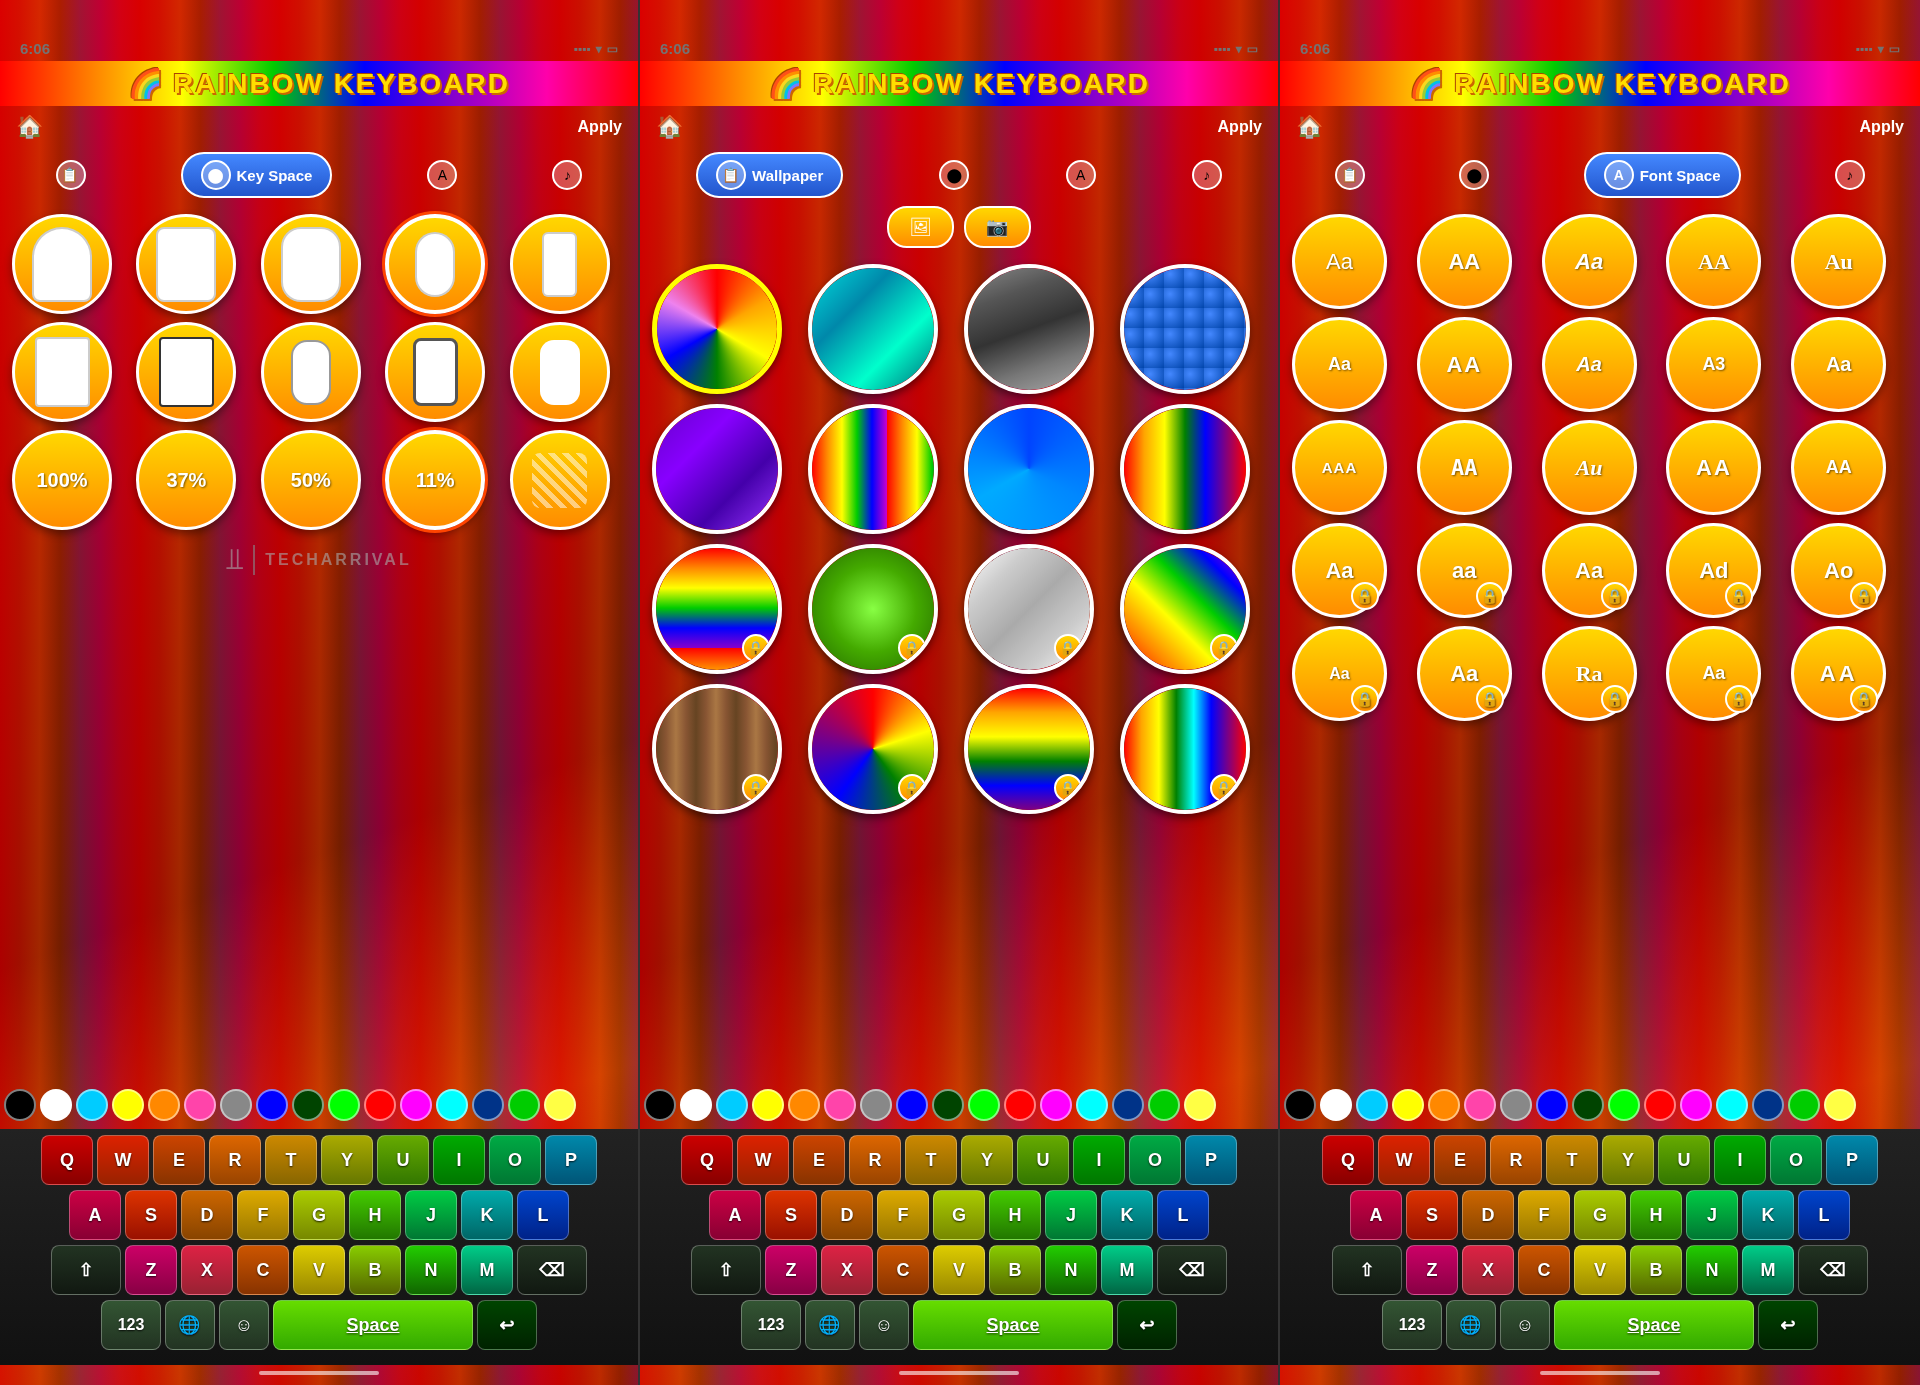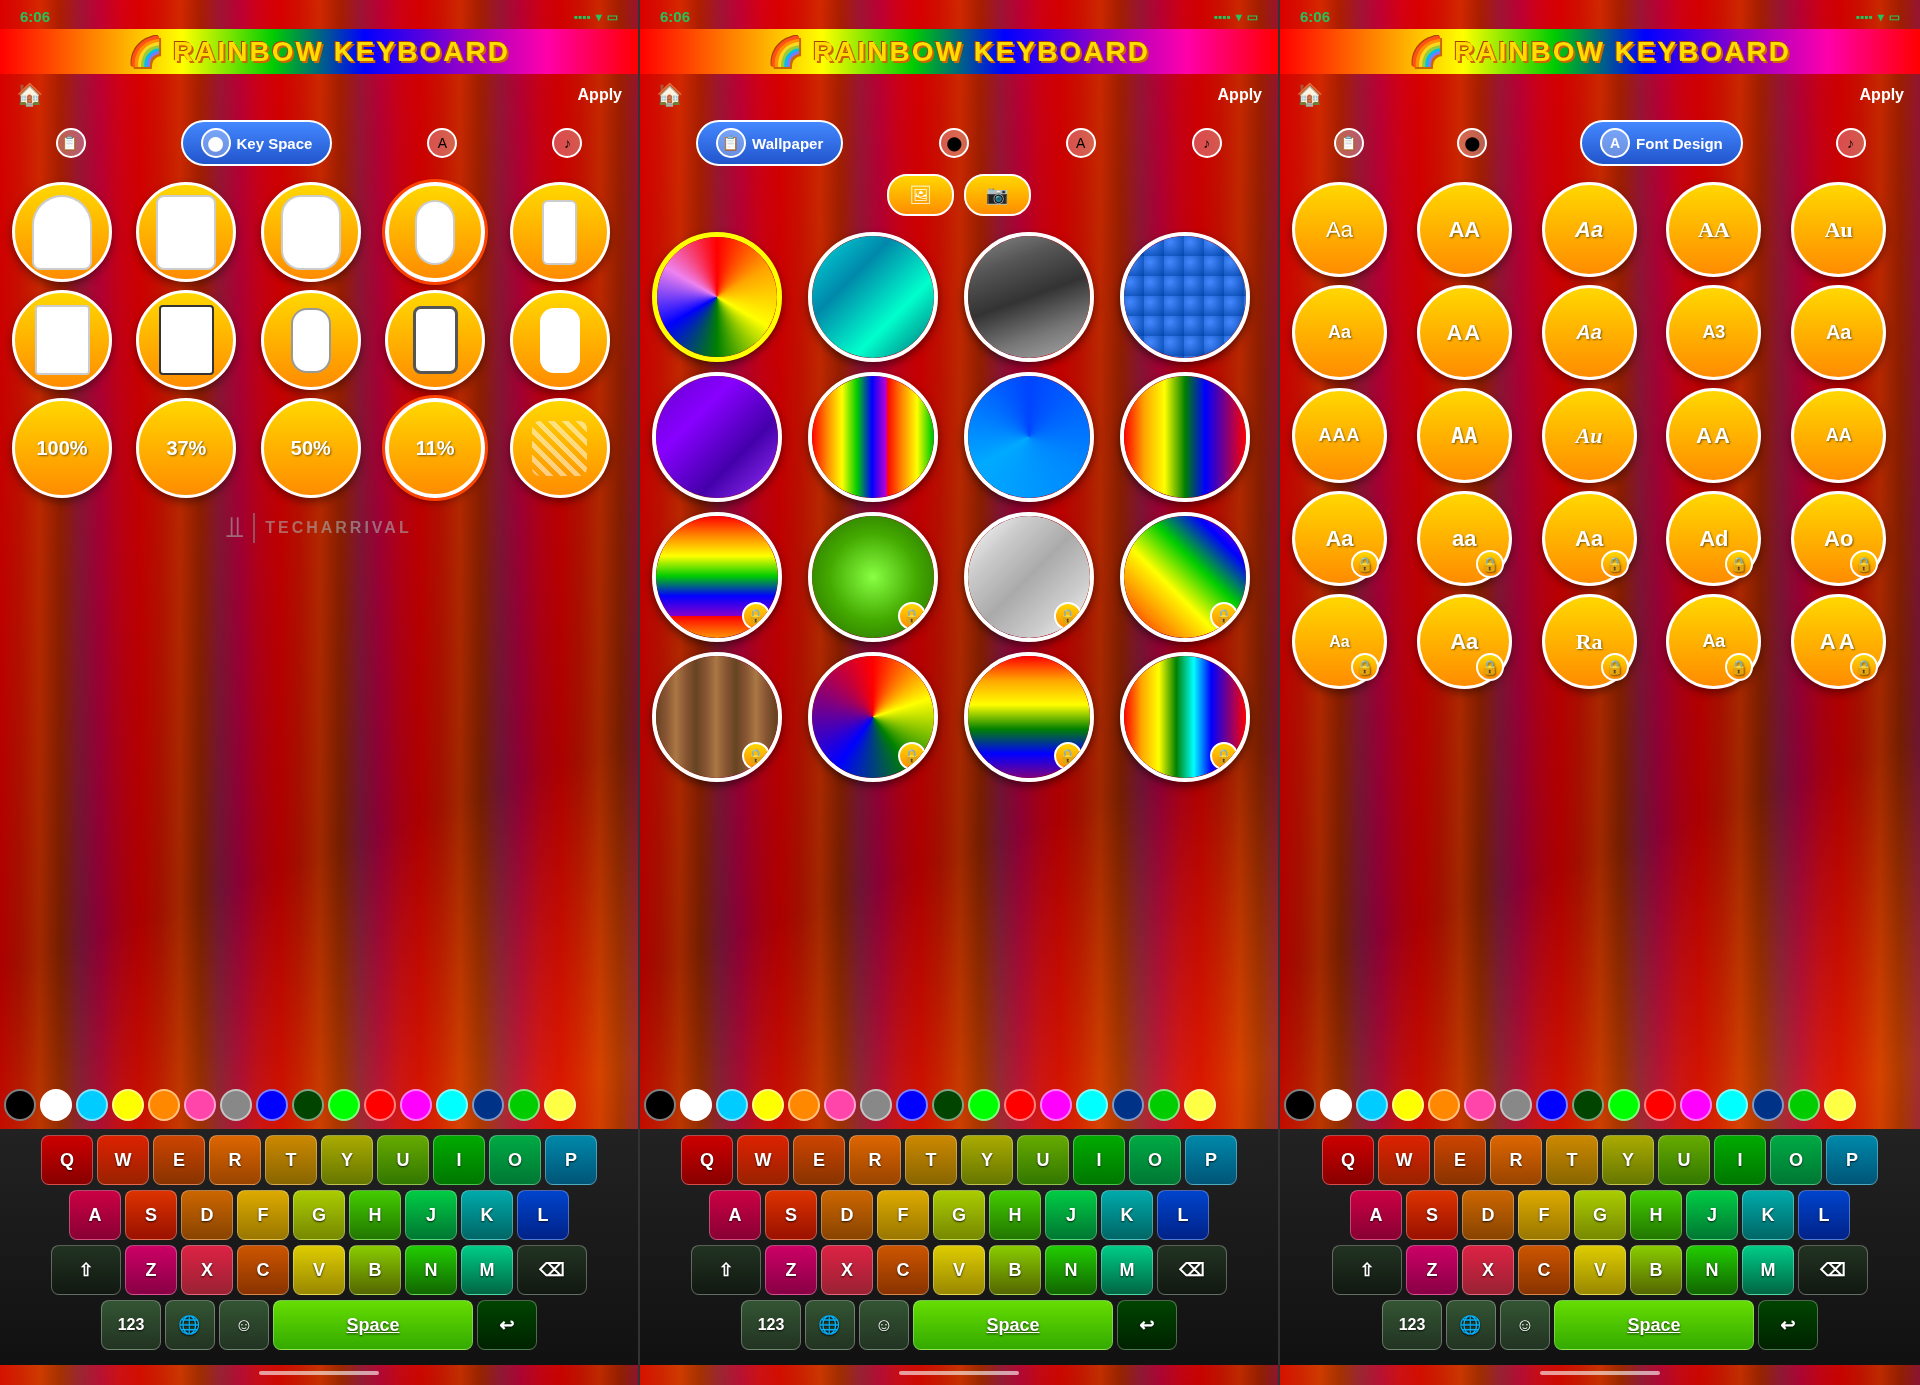--- a/index.html
+++ b/index.html
@@ -48,23 +48,24 @@
       display: flex;
       flex-direction: column;
     }
 
     
     .status-bar {
       display: flex;
       justify-content: space-between;
       align-items: center;
       padding: 8px 20px 4px;
-      color: #22c55e;
+      color: #737373;
       font-size: 14px;
       font-weight: 600;
+      margin-top: 32px;
     }
 
     .status-time { font-weight: 700; font-size: 15px; }
     .status-icons { display: flex; gap: 5px; align-items: center; font-size: 12px; }
 
     
     .rainbow-header {
       background: linear-gradient(90deg, #ff0000, #ff8000, #ffff00, #00cc00, #0000ff, #8800cc, #ff00aa, #ff0000);
       text-align: center;
       padding: 6px 0;
@@ -791,41 +792,41 @@
     <div class="nav-bar">
       <span class="nav-icon">🏠</span>
       <span class="apply-btn">Apply</span>
     </div>
 
     <div class="tab-bar">
       <div class="tab-icon-circle">📋</div>
       <div class="tab-icon-circle">⬤</div>
       <div class="tab-btn active">
         <div class="tab-icon-circle">A</div>
-        <span>Font Design</span>
+        <span>Font Space</span>
       </div>
       <div class="tab-icon-circle">♪</div>
     </div>
 
     <div class="content-area">
       <div class="font-grid">
 
         <div class="font-item" style="font-style:normal;font-weight:400;">Aa</div>
         <div class="font-item" style="font-weight:900;">AA</div>
         <div class="font-item" style="font-style:italic;">Aa</div>
         <div class="font-item" style="font-family:Georgia,serif;font-weight:700;">AA</div>
         <div class="font-item" style="font-family:cursive;">Au</div>
 
         <div class="font-item" style="font-size:18px;">Aa</div>
         <div class="font-item" style="letter-spacing:2px;font-weight:700;">AA</div>
         <div class="font-item" style="font-style:italic;font-size:20px;">Aa</div>
         <div class="font-item" style="font-size:18px;">A3</div>
         <div class="font-item" style="font-size:20px;">Aa</div>
 
-        <div class="font-item" style="font-size:18px;letter-spacing:1px;">AAA</div>
+        <div class="font-item" style="font-size:15px;letter-spacing:1px;">AAA</div>
         <div class="font-item" style="font-family:monospace;font-weight:700;">AA</div>
         <div class="font-item" style="font-family:cursive;font-style:italic;">Au</div>
         <div class="font-item" style="font-weight:900;letter-spacing:2px;">AA</div>
         <div class="font-item" style="font-size:18px;font-weight:900;">AA</div>
 
         <div class="font-item">
           <span>Aa</span>
           <div class="lock-badge">🔒</div>
         </div>
         <div class="font-item">

